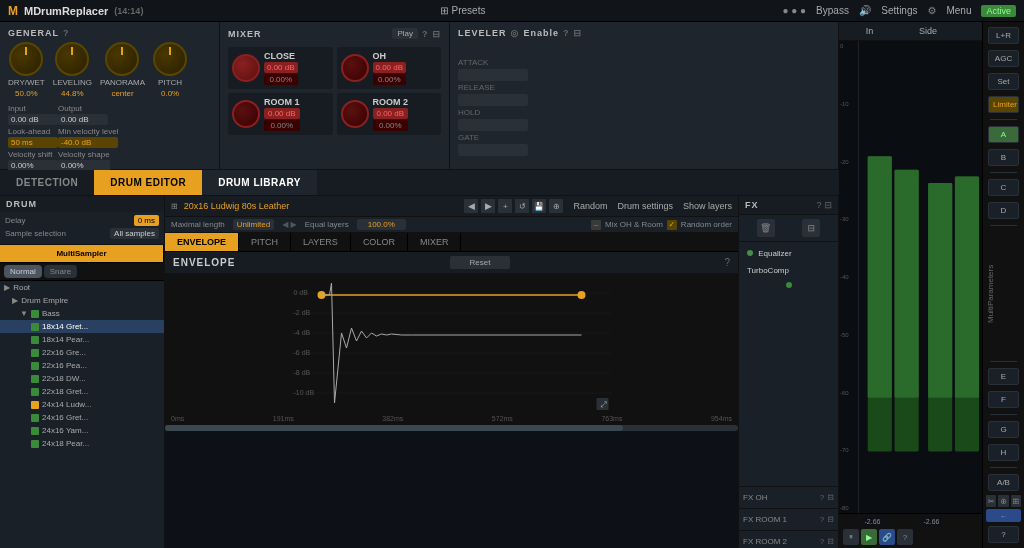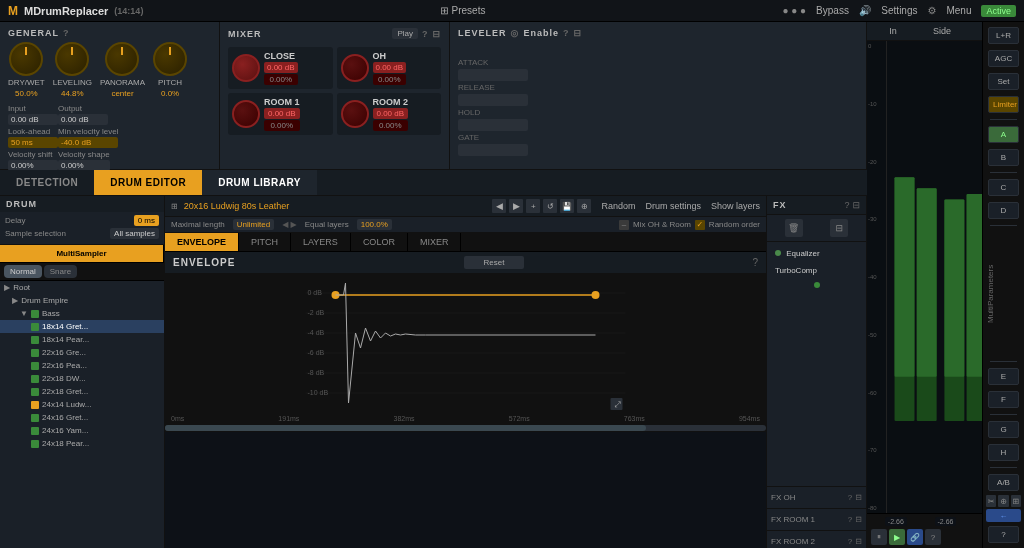--- a/index.html
+++ b/index.html
@@ -603,21 +603,21 @@
       font-size: 8px;
       color: #888;
       padding: 2px 4px;
       display: flex;
       align-items: center;
       justify-content: space-between;
     }
 
     
     .right-panel {
-      width: 157px;
+      width: 185px;
       background: #161c22;
       display: flex;
       flex-direction: column;
       overflow: hidden;
     }
 
     .meter-section {
       flex: 1;
       display: flex;
       flex-direction: column;
@@ -1038,21 +1038,21 @@
           <span style="margin-left:4px;cursor:pointer;color:#aaa">Random</span>
           <span style="margin-left:4px;cursor:pointer;color:#aaa">Drum settings</span>
           <span style="margin-left:4px;cursor:pointer;color:#aaa">Show layers</span>
         </div>
 
         <div style="display:flex;align-items:center;padding:2px 6px;background:#1a2028;border-bottom:1px solid #111;font-size:8px;gap:8px">
           <span style="color:#888">Maximal length</span>
           <span style="color:#e8a020;background:#2a3038;padding:1px 4px;border-radius:2px">Unlimited</span>
           <span style="color:#555">◀ ▶</span>
           <span style="color:#888">Equal layers</span>
-          <span style="color:#e8a020;background:#2a3038;padding:1px 4px;border-radius:2px">100.0%</span>
+          <span style="color:#e8a020;background:#2a3038;padding:1px 11px;border-radius:2px">100.0%</span>
           <div style="display:flex;align-items:center;gap:4px;margin-left:auto">
             <div style="width:10px;height:10px;background:#3a3a3a;border-radius:1px;display:flex;align-items:center;justify-content:center">
               <span style="color:#888;font-size:8px">–</span>
             </div>
             <span style="color:#888">Mix OH &amp; Room</span>
             <div style="width:10px;height:10px;background:#5a4500;border-radius:1px;display:flex;align-items:center;justify-content:center">
               <span style="color:#e8a020;font-size:8px">✓</span>
             </div>
             <span style="color:#888">Random order</span>
           </div>

